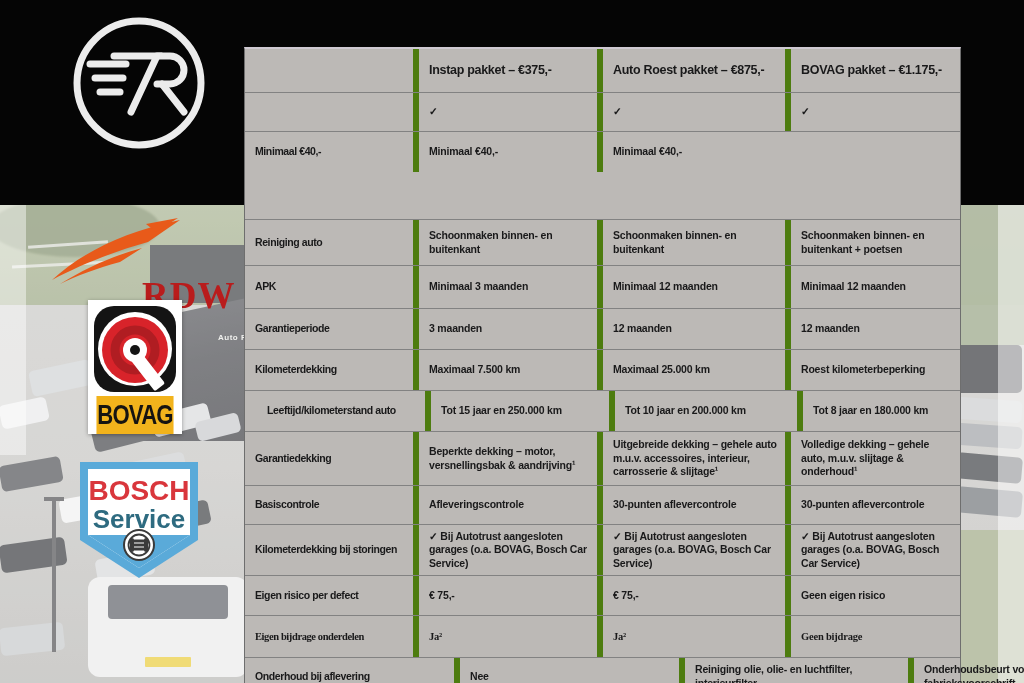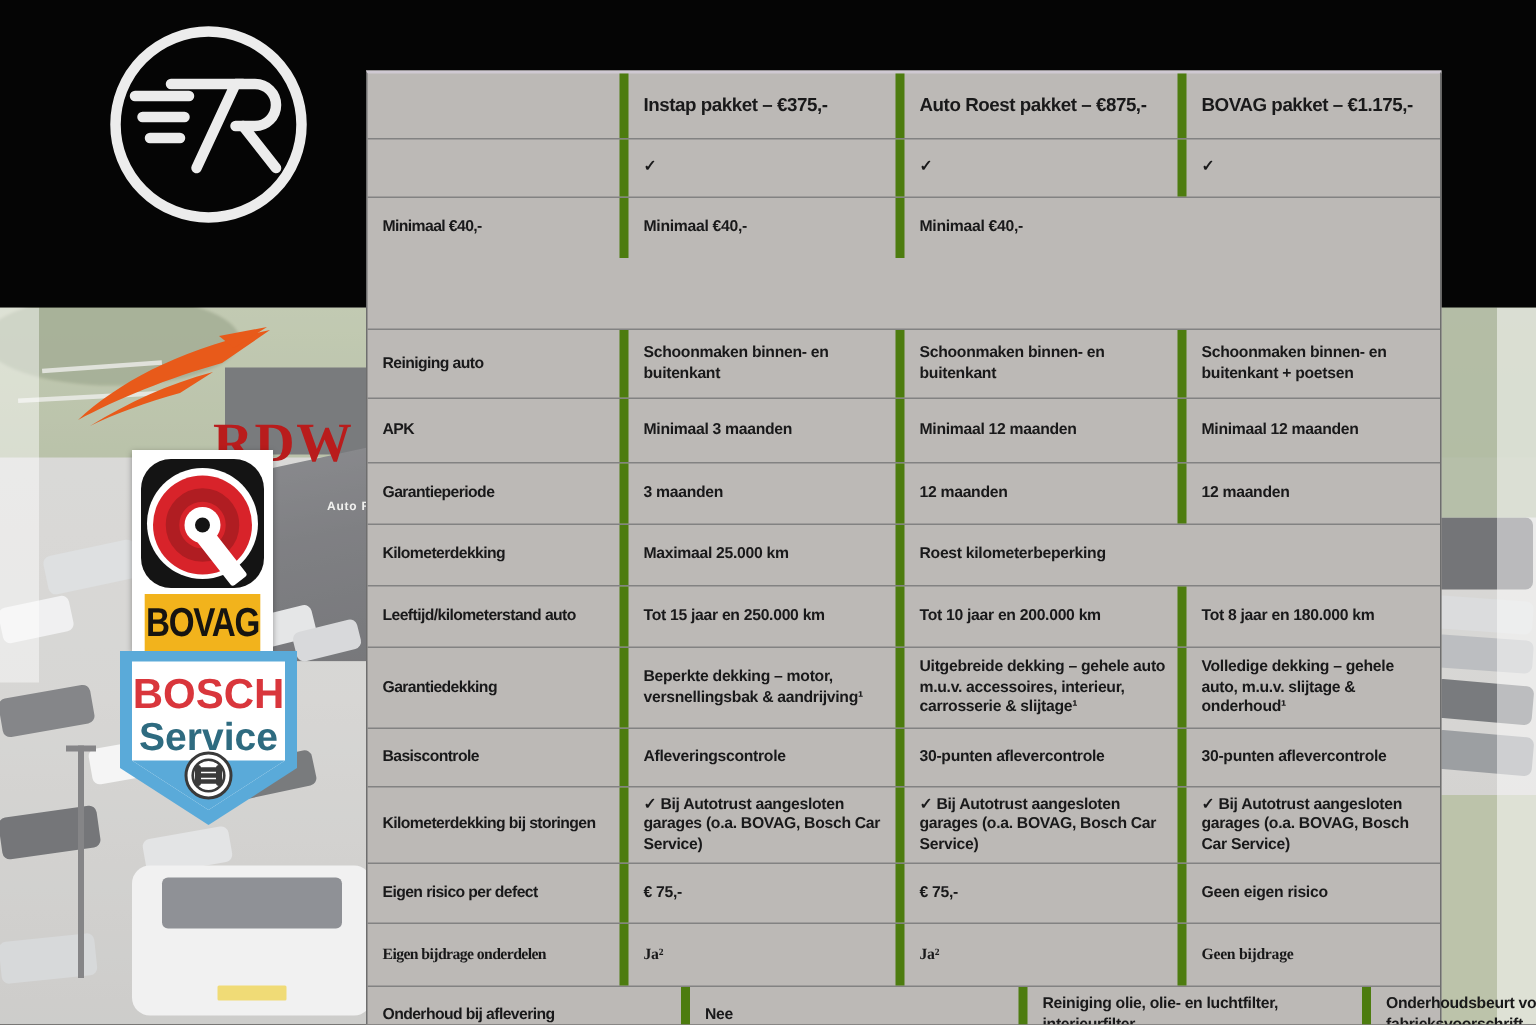--- a/index.html
+++ b/index.html
@@ -47,21 +47,21 @@
 
   
   .bovag{position:absolute;left:88px;top:300px;width:94px;height:134px;background:#fff;
          box-shadow:0 1px 4px rgba(0,0,0,.35);}
   .bovag svg{display:block;}
   .bovag .bovag-text{position:absolute;left:0;right:0;top:96px;height:38px;background:#f2b31c;
       display:flex;align-items:center;justify-content:center;
       font-size:27px;font-weight:bold;color:#161411;transform:scaleX(.82);letter-spacing:-1px;}
 
   
-  .bosch{position:absolute;left:80px;top:428px;width:130px;height:122px;}
+  .bosch{position:absolute;left:80px;top:456px;width:130px;height:122px;}
 
   
   .pkg-table{position:absolute;left:244px;top:47px;width:717px;background:#bcb9b6;
              border:1px solid #6e6e6e;border-top:2px solid #cfc9d2;box-sizing:border-box;
              color:#19191a;}
   .t-row{display:grid;grid-template-columns:168px 184px 188px 177px;border-top:1px solid #828282;}
   .t-row:first-child{border-top:none;}
   .t-cell{border-left:6px solid #4d7c0f;display:flex;align-items:center;
           padding:3px 8px 3px 10px;box-sizing:border-box;
           font-size:10.5px;font-weight:bold;letter-spacing:-.2px;line-height:1.3;}
@@ -218,24 +218,25 @@
         <div class="t-cell">Minimaal 12 maanden</div>
       </div>
       <div class="t-row t-body" style="min-height: 40px;">
         <div class="t-cell">Garantieperiode</div>
         <div class="t-cell">3 maanden</div>
         <div class="t-cell">12 maanden</div>
         <div class="t-cell">12 maanden</div>
       </div>
       <div class="t-row t-body" style="min-height: 40px;">
         <div class="t-cell">Kilometerdekking</div>
+        <div class="t-cell">Maximaal 7.500 km</div>
         <div class="t-cell">Maximaal 25.000 km</div>
         <div class="t-cell">Roest kilometerbeperking</div>
       </div>
-      <div class="t-row t-body" style="min-height: 40px;">
+      <div class="t-row t-body" style="min-height: 40px; padding-left: 12px;">
         <div class="t-cell">Leeftijd/kilometerstand auto</div>
         <div class="t-cell">Tot 15 jaar en 250.000 km</div>
         <div class="t-cell">Tot 10 jaar en 200.000 km</div>
         <div class="t-cell">Tot 8 jaar en 180.000 km</div>
       </div>
       <div class="t-row t-body" style="min-height: 53px;">
         <div class="t-cell">Garantiedekking</div>
         <div class="t-cell">Beperkte dekking – motor, versnellingsbak &amp; aandrijving¹</div>
         <div class="t-cell">Uitgebreide dekking – gehele auto m.u.v. accessoires, interieur, carrosserie &amp; slijtage¹</div>
         <div class="t-cell">Volledige dekking – gehele auto, m.u.v. slijtage &amp; onderhoud¹</div>

